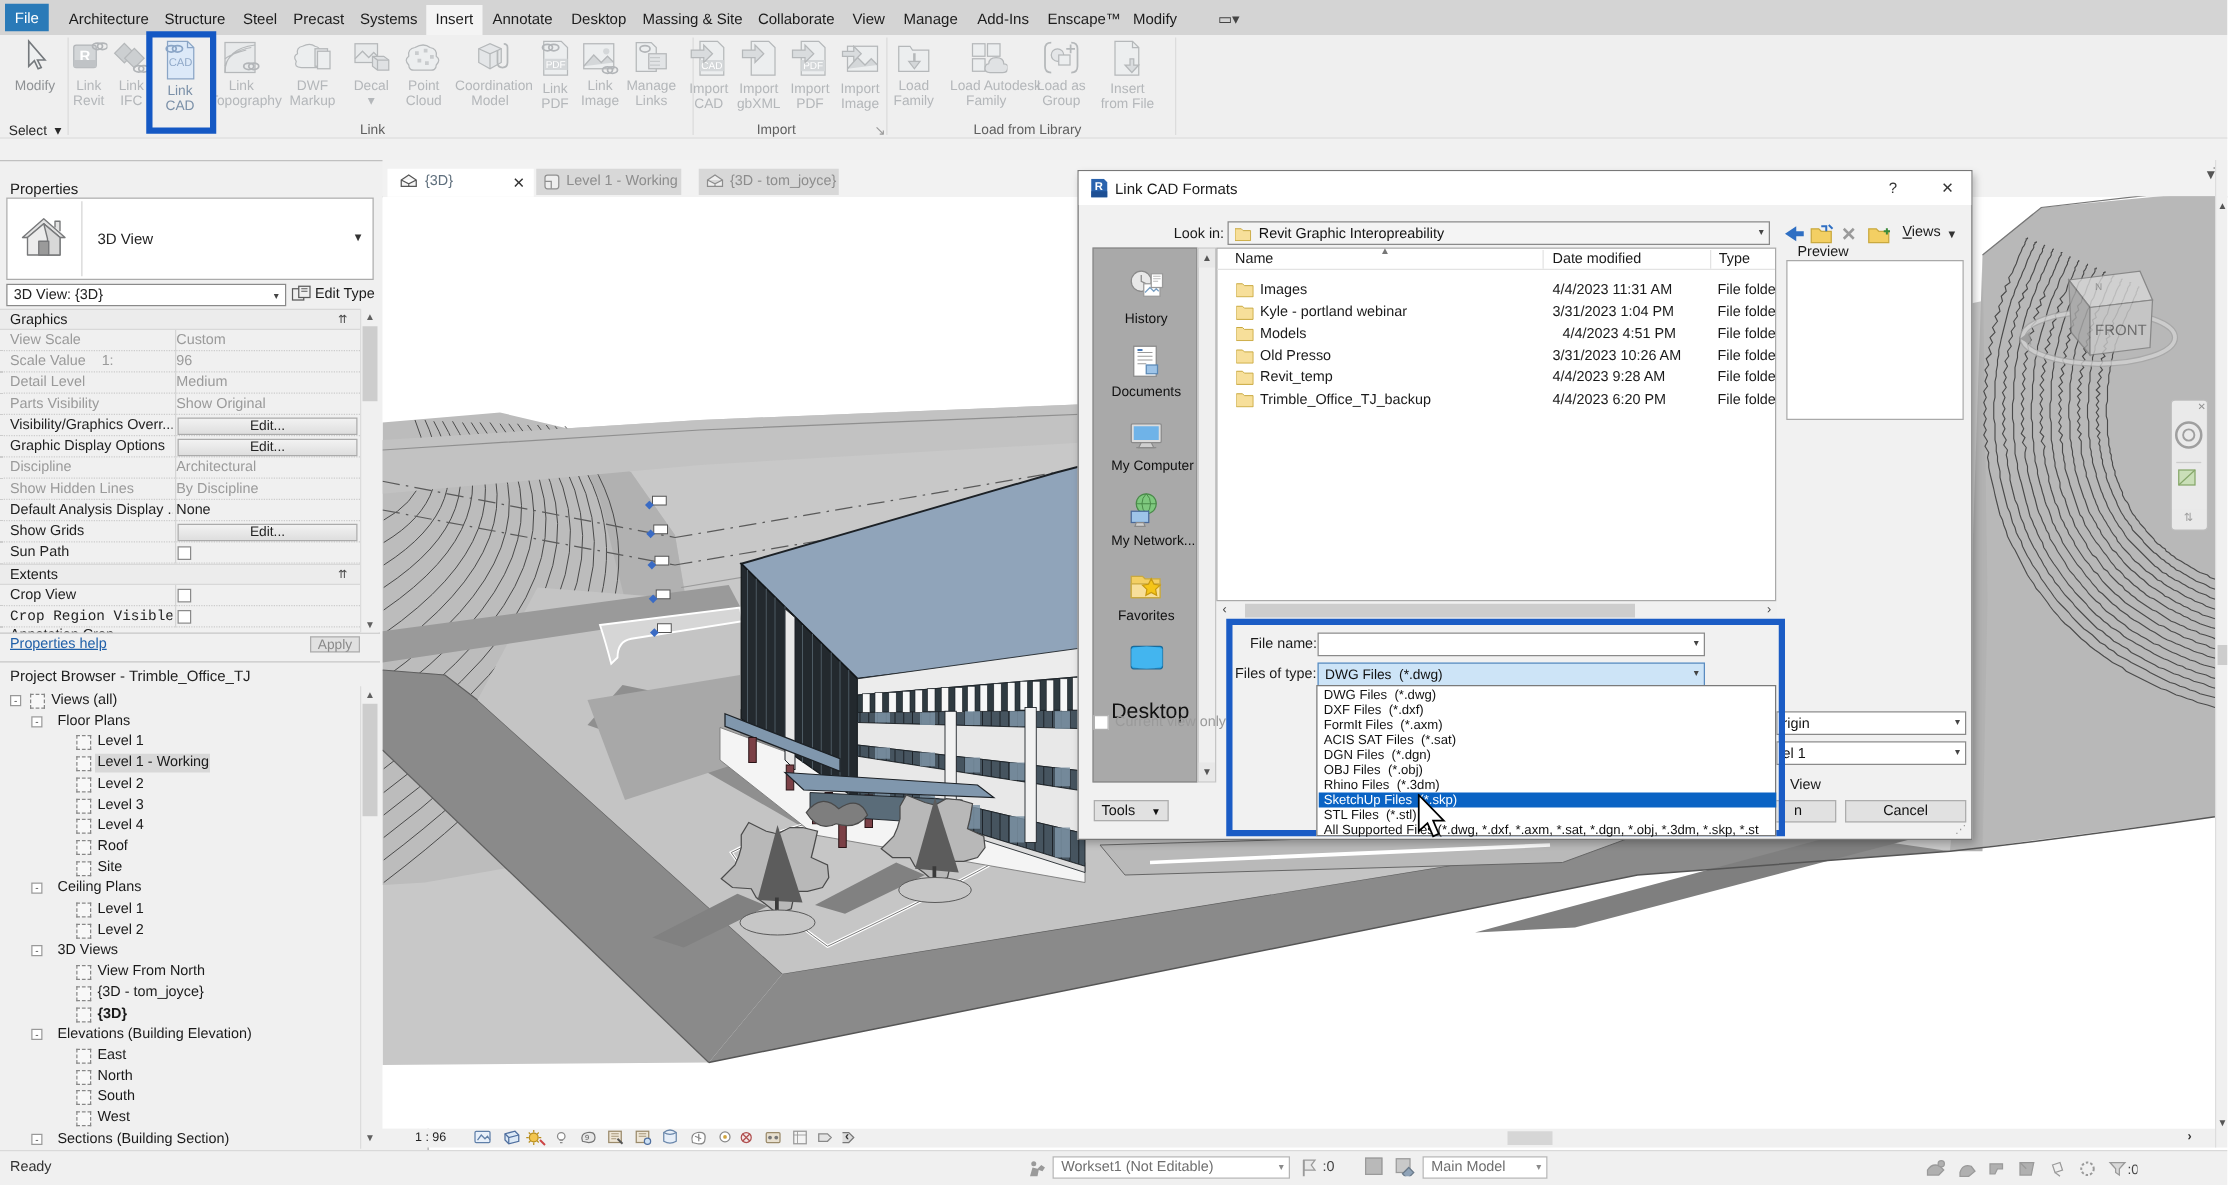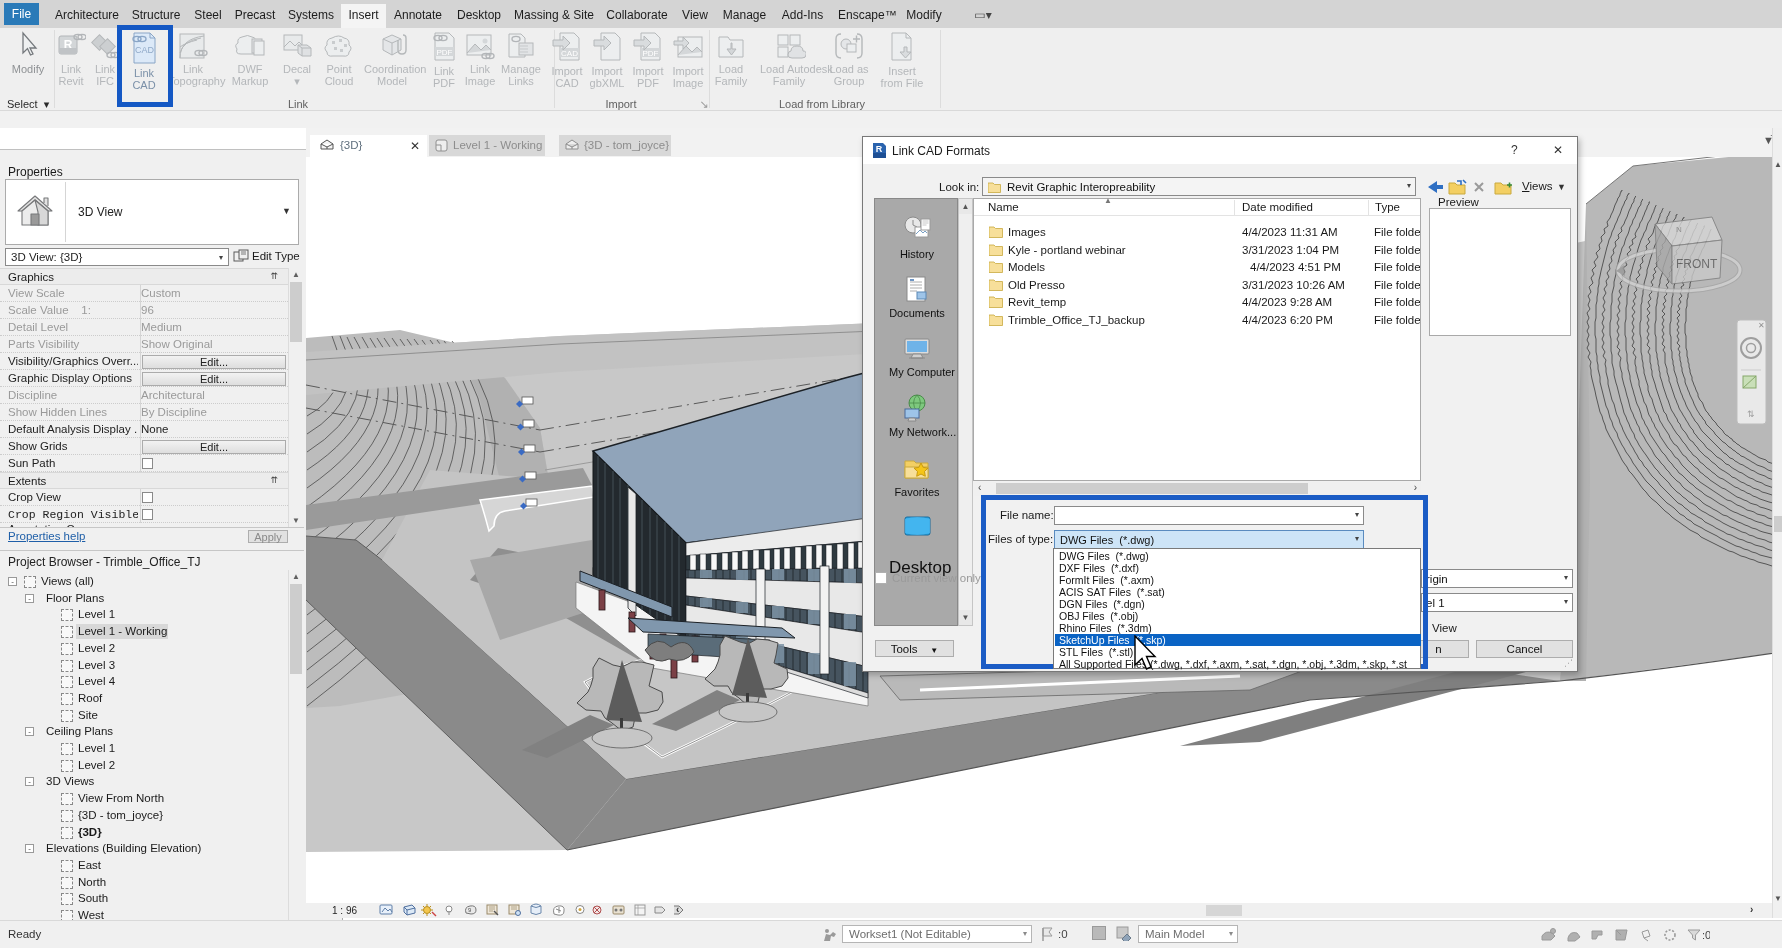--- a/index.html
+++ b/index.html
@@ -21,21 +21,21 @@
   border-bottom:1px solid #d9d9d9; }
 .rbtn { position:absolute; top:3px; width:44px; text-align:center; color:#b4b7ba; white-space:nowrap;
   font-size:11px; line-height:12px; }
 .rbtn .ic { display:block; margin:0 auto 2px auto; }
 .grouplabel { position:absolute; top:70px; font-size:11px; color:#5f5f5f; text-align:center; }
 .gsep { position:absolute; top:2px; width:1px; height:78px; background:#dcdcdc; }
 #gap { left:0; top:111px; width:1782px; height:17px; background:#f1f1f1; }
 
 
 #leftpanel { left:0; top:128px; width:343px; height:792px; background:#f0f0f0;
-  border-top:1px solid #c0c0c0; border-right:1px solid #aaa; font-size:11.5px; color:#222;margin-top:21px; }
+  border-top:1px solid #c0c0c0; border-right:1px solid #aaa; font-size:11.5px; color:#222; }
 .prow { position:absolute; left:0; width:288px; height:17px; border-bottom:1px dotted #ccc; }
 .prow .pl { position:absolute; left:8px; top:2px; width:130px; white-space:nowrap; overflow:hidden; }
 .prow .pv { position:absolute; left:141px; top:2px; width:146px; white-space:nowrap; overflow:hidden; }
 .prow .pvline { position:absolute; left:140px; top:0; width:1px; height:17px; background:#d5d5d5; }
 .dim { color:#9a9a9a; }
 .editbtn { position:absolute; left:142px; top:1.5px; width:144px; height:14px;
   background:linear-gradient(#f2f2f2,#dedede); border:1px solid #ababab; font-size:11px;
   text-align:center; line-height:12px; color:#222; }
 .cb { position:absolute; left:142px; top:3px; width:11px; height:11px; background:#fff; border:1px solid #8a8a8a; }
 .sechdr { position:absolute; left:0; width:288px; height:17px; background:#ececec;
@@ -1004,21 +1004,21 @@
     <div class="combo" style="left:191px;top:369px;width:310px;height:19px;">
         <span class="arr">▾</span>
       </div>
     <span style="position:absolute;left:125px;top:396px;color:#1a1a1a;">Files of type:</span>
     <div class="combo" style="left:191px;top:393px;width:310px;height:19px;background:#cde4f7;border-color:#5a8bbf;">
       <span style="position:absolute;left:5px;top:3px;font-size:11px;">DWG Files&nbsp; (*.dwg)</span>
         <span class="arr">▾</span>
     </div>
     <div style="position:absolute;left:12px;top:435px;width:12px;height:12px;background:#fff;border:1px solid #b0b0b0;"></div>
     <span style="position:absolute;left:29px;top:435px;color:#9a9a9a;">Current view only</span>
-    <div class="btn" style="left:12px;top:503px;width:79px;height:17px;line-height:16px;font-size:11.5px;">Tools &nbsp;&nbsp;&nbsp;<span style="font-size:8px;">▼</span></div>
+    <div class="btn" style="left:12px;top:503px;width:60px;height:17px;line-height:16px;font-size:11.5px;">Tools &nbsp;&nbsp;&nbsp;<span style="font-size:8px;">▼</span></div>
 
     <div class="combo" style="left:558px;top:432px;width:152px;height:19px;">
         <span style="position:absolute;left:4px;top:3px;">rigin</span>
         <span class="arr">▾</span>
       </div>
     <div class="combo" style="left:558px;top:456px;width:152px;height:19px;">
         <span style="position:absolute;left:4px;top:3px;">el 1</span>
         <span class="arr">▾</span>
       </div>
     <span style="position:absolute;left:569px;top:485px;color:#1a1a1a;">View</span>

